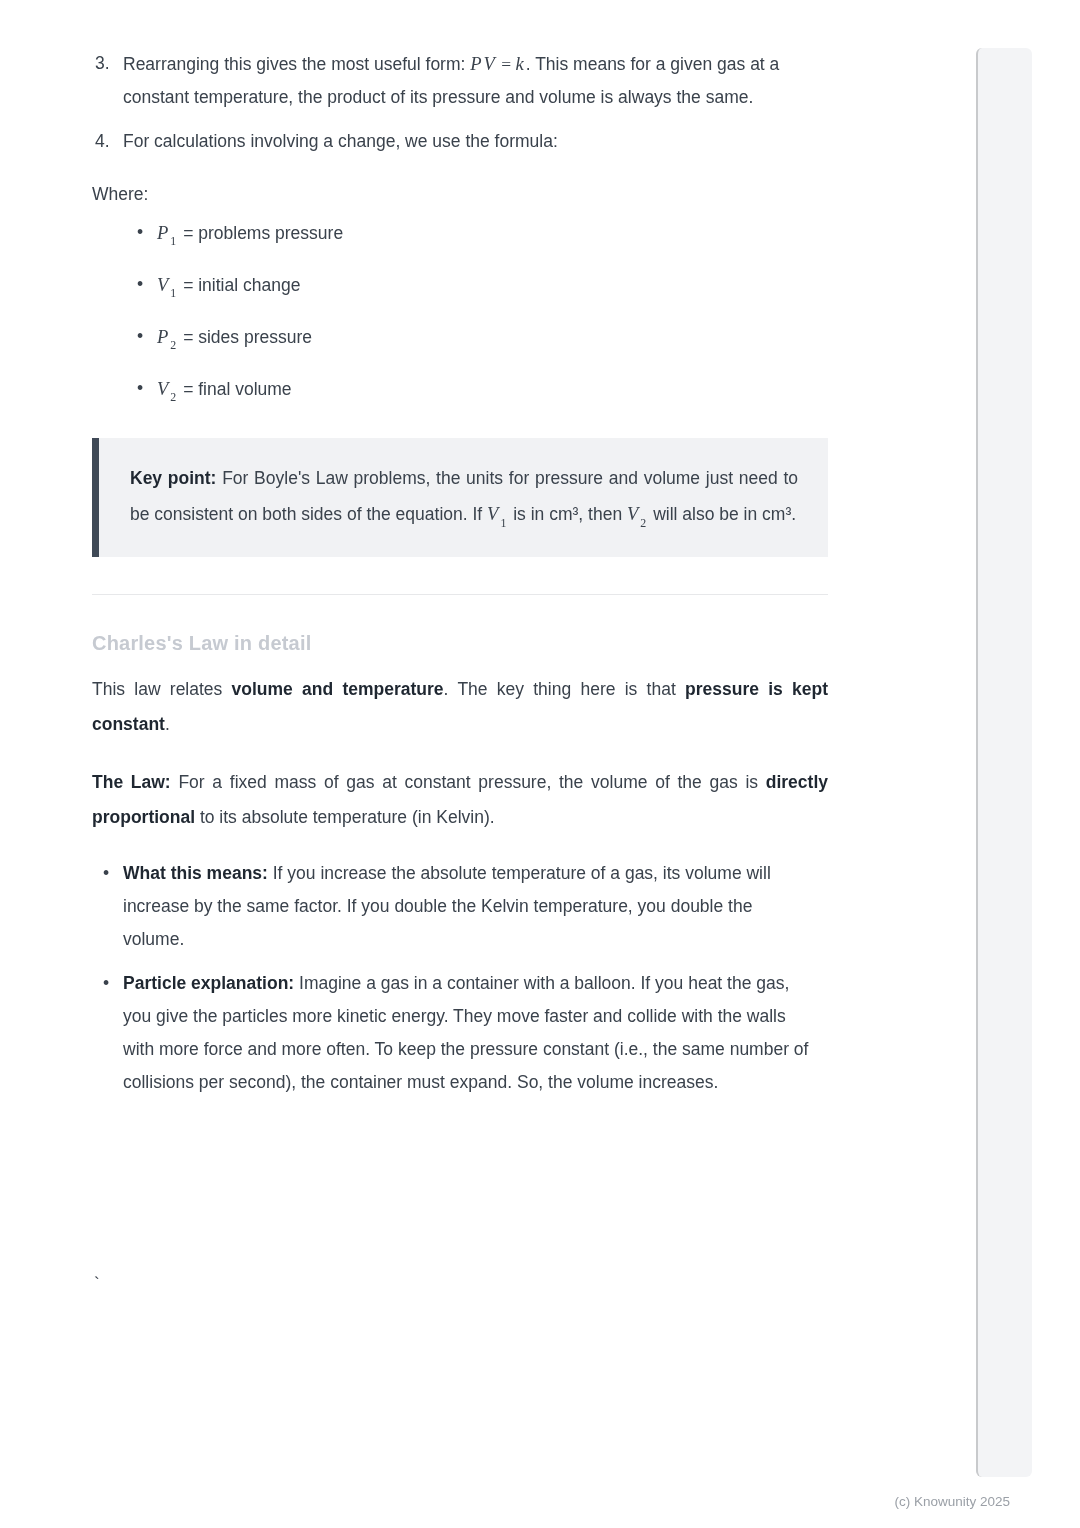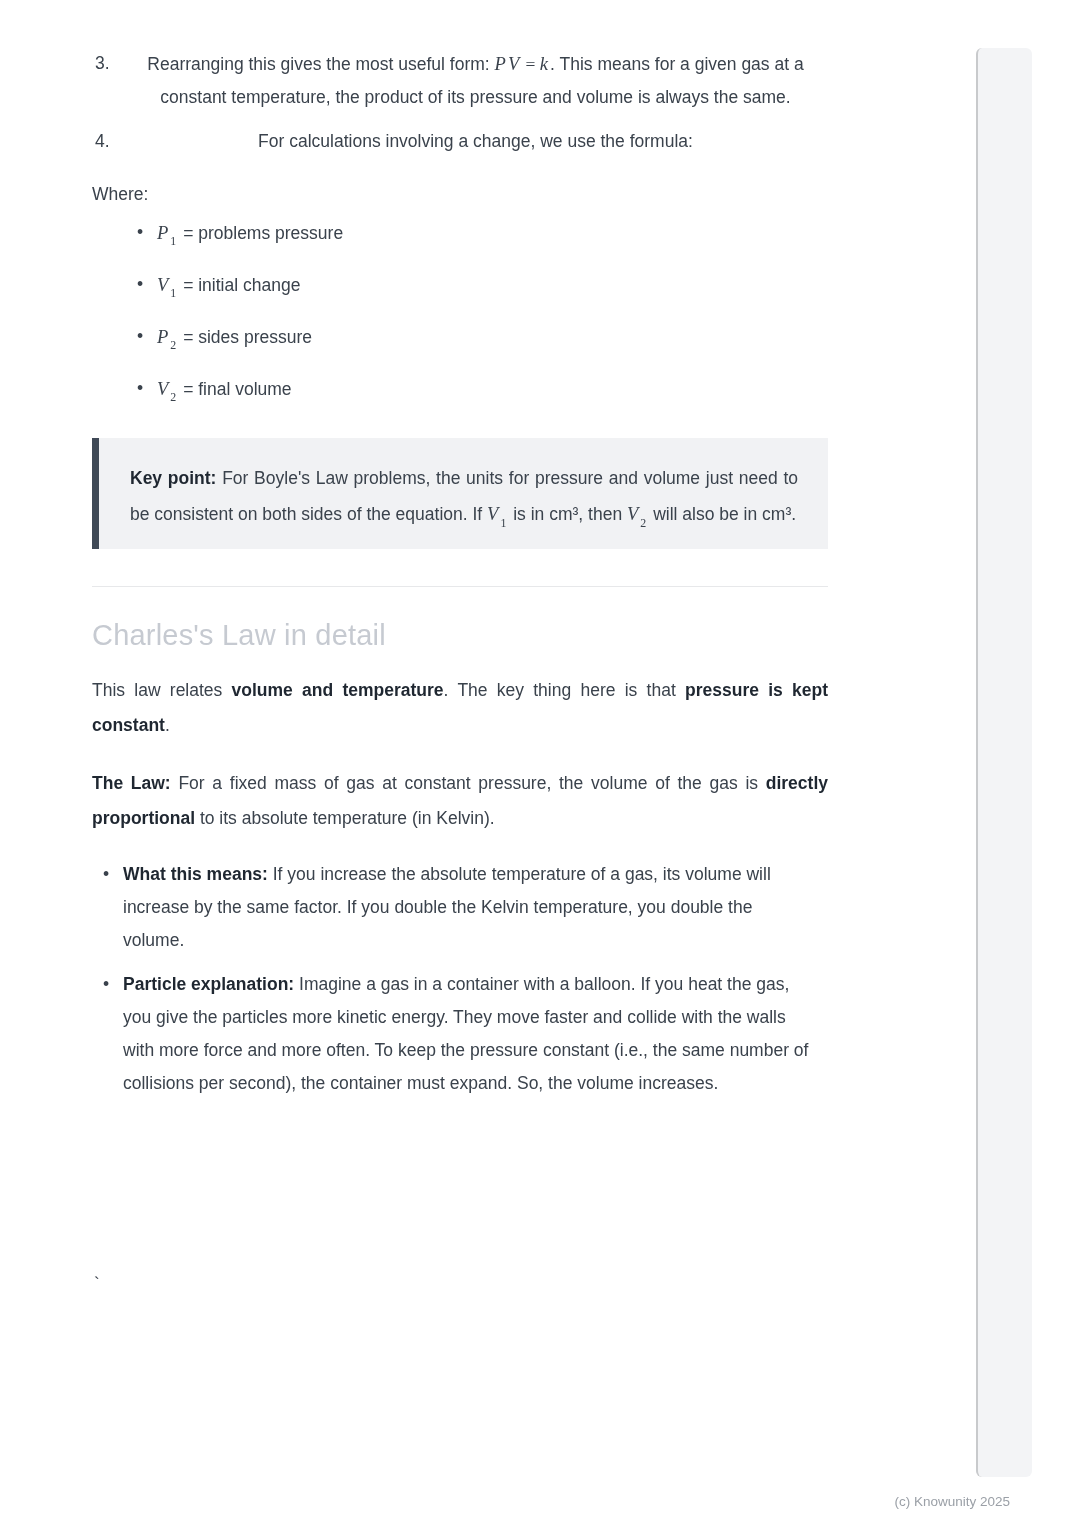--- a/index.html
+++ b/index.html
@@ -22,53 +22,53 @@
     font-size:17.5px;color:var(--body-text);
   }
   .content{
     position:absolute;left:92px;top:0;width:736px;line-height:33px;
   }
   
   .num-list{padding-top:47px;}
   .num-row{display:flex;align-items:flex-start;}
   .num-row + .num-row{margin-top:11px;}
   .num{flex:0 0 31px;padding-left:3px;}
-  .li-body{flex:1 1 auto;text-align:center;}
+  .li-body{flex:1 1 auto;}
   
   .mvar{font-family:"Liberation Serif", serif;font-style:italic;font-size:1.06em;margin-right:2px;}
   .msub{font-family:"Liberation Serif", serif;font-style:normal;font-size:0.68em;vertical-align:-18%;margin-right:2px;}
   .meq{font-family:"Liberation Serif", serif;font-style:normal;white-space:pre;}
   
   .formula{
     margin-top:27px;line-height:40px;text-align:center;padding-left:28px;
     font-size:20px;
   }
   .formula .mvar{font-size:20px;margin-right:3px;}
   .formula .msub{font-size:14px;margin-right:4px;}
   
   .where-label{margin-top:20px;}
   .def-list{margin-top:5px;}
   .def-li{display:flex;align-items:flex-start;margin-bottom:10px;}
   .def-bullet{flex:0 0 20px;margin-left:45px;}
   
   .callout{
     margin-top:24px;background:var(--callout-bg);
     border-left:7px solid var(--callout-border);
-    padding:23px 30px 8px 31px;
+    padding:23px 30px 16px 31px;
     line-height:35.5px;text-align:justify;
   }
   .bold{font-weight:700;color:var(--bold-text);}
   
   .divider{margin-top:37px;border:none;border-top:1px solid var(--divider);height:0;width:100%;}
   .section-heading{
-    margin:28px 0 0 0;font-size:29px;line-height:40px;font-weight:400;
+    margin:28px 0 0 0;font-size:20px;line-height:40px;font-weight:700;
     color:var(--heading-muted);letter-spacing:0.2px;
   }
   
-  .para{margin-top:18px;line-height:35px;text-align:justify;}
+  .para{margin-top:9px;line-height:35px;text-align:justify;}
   .para.law{margin-top:23px;}
   
   .cb-list{margin-top:22px;}
   .cb{display:flex;align-items:flex-start;line-height:33px;}
   .cb + .cb{margin-top:11px;}
   .cb-bullet{flex:0 0 20px;margin-left:11px;}
   .cb-body{flex:1 1 auto;padding-right:10px;}
   .stray{position:absolute;left:94px;top:1274px;font-size:17px;color:var(--body-text);}
   
   .page-edge{

